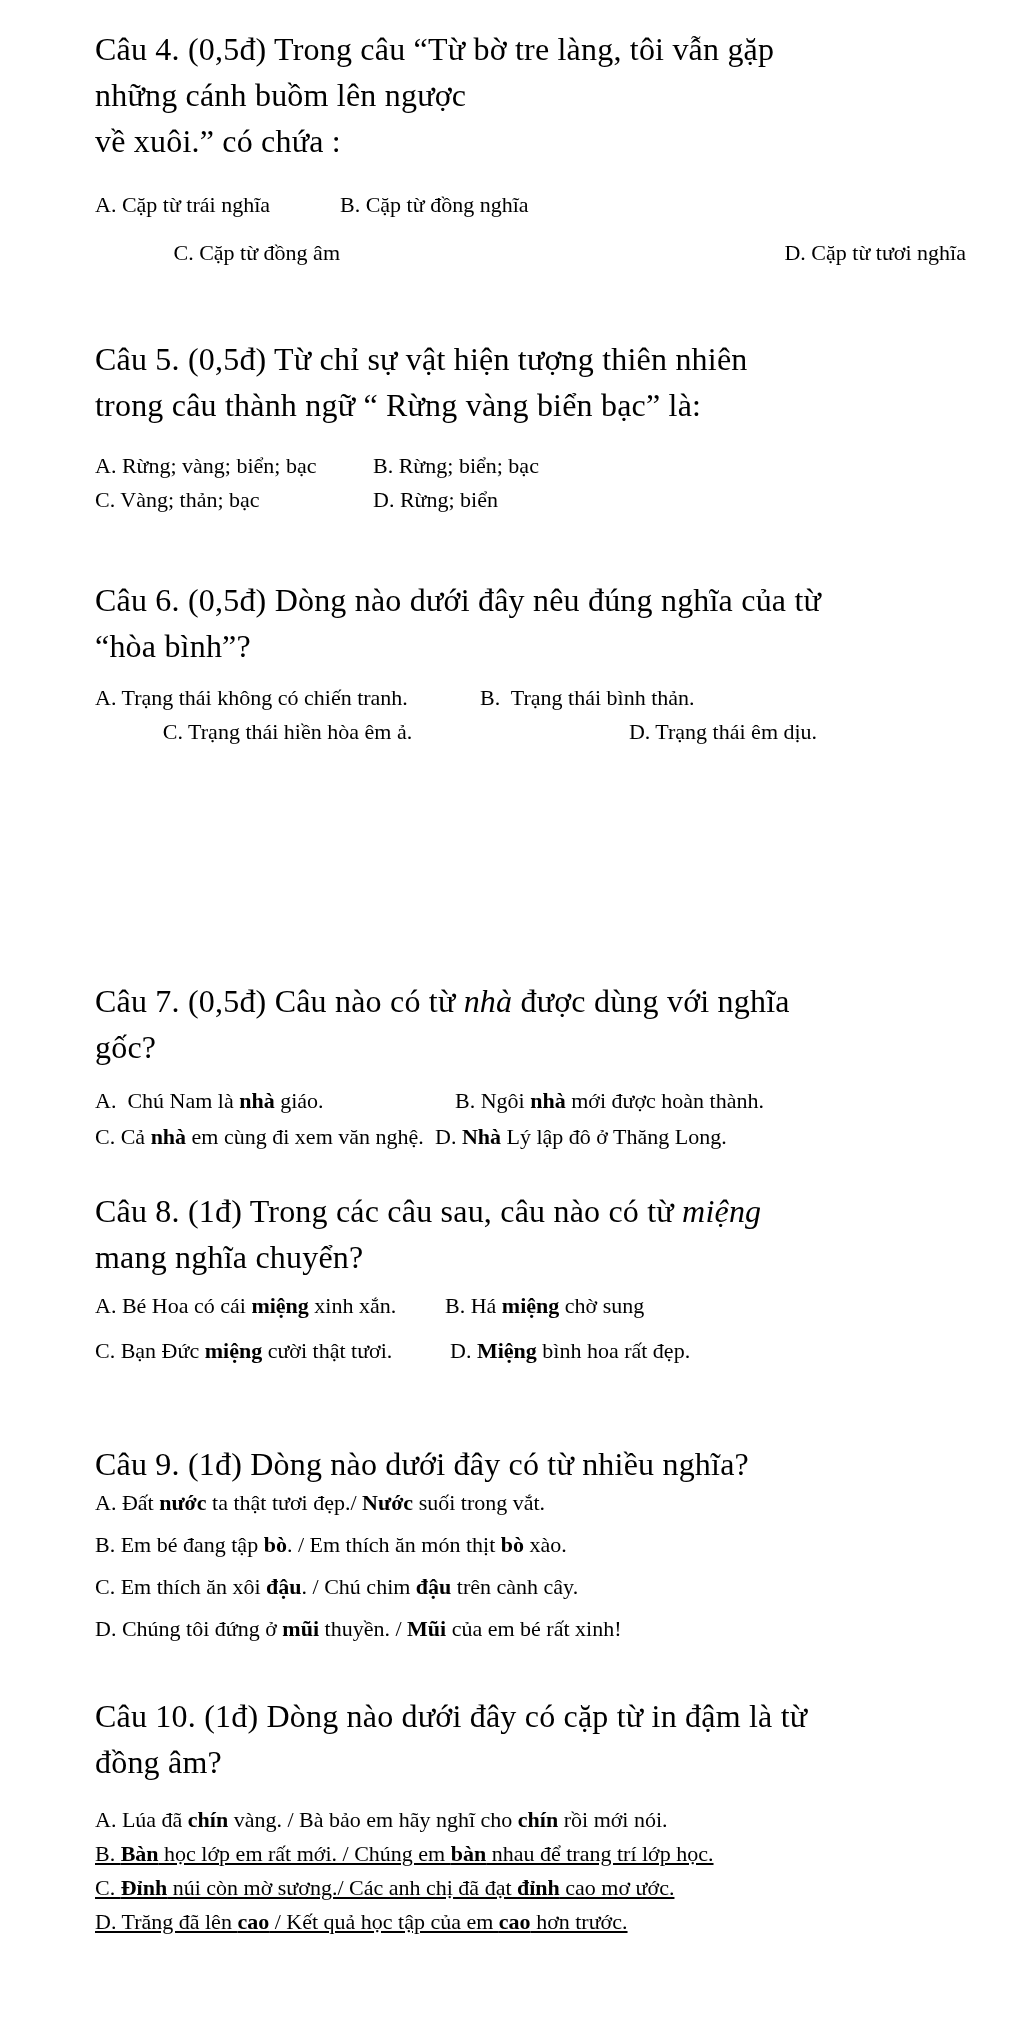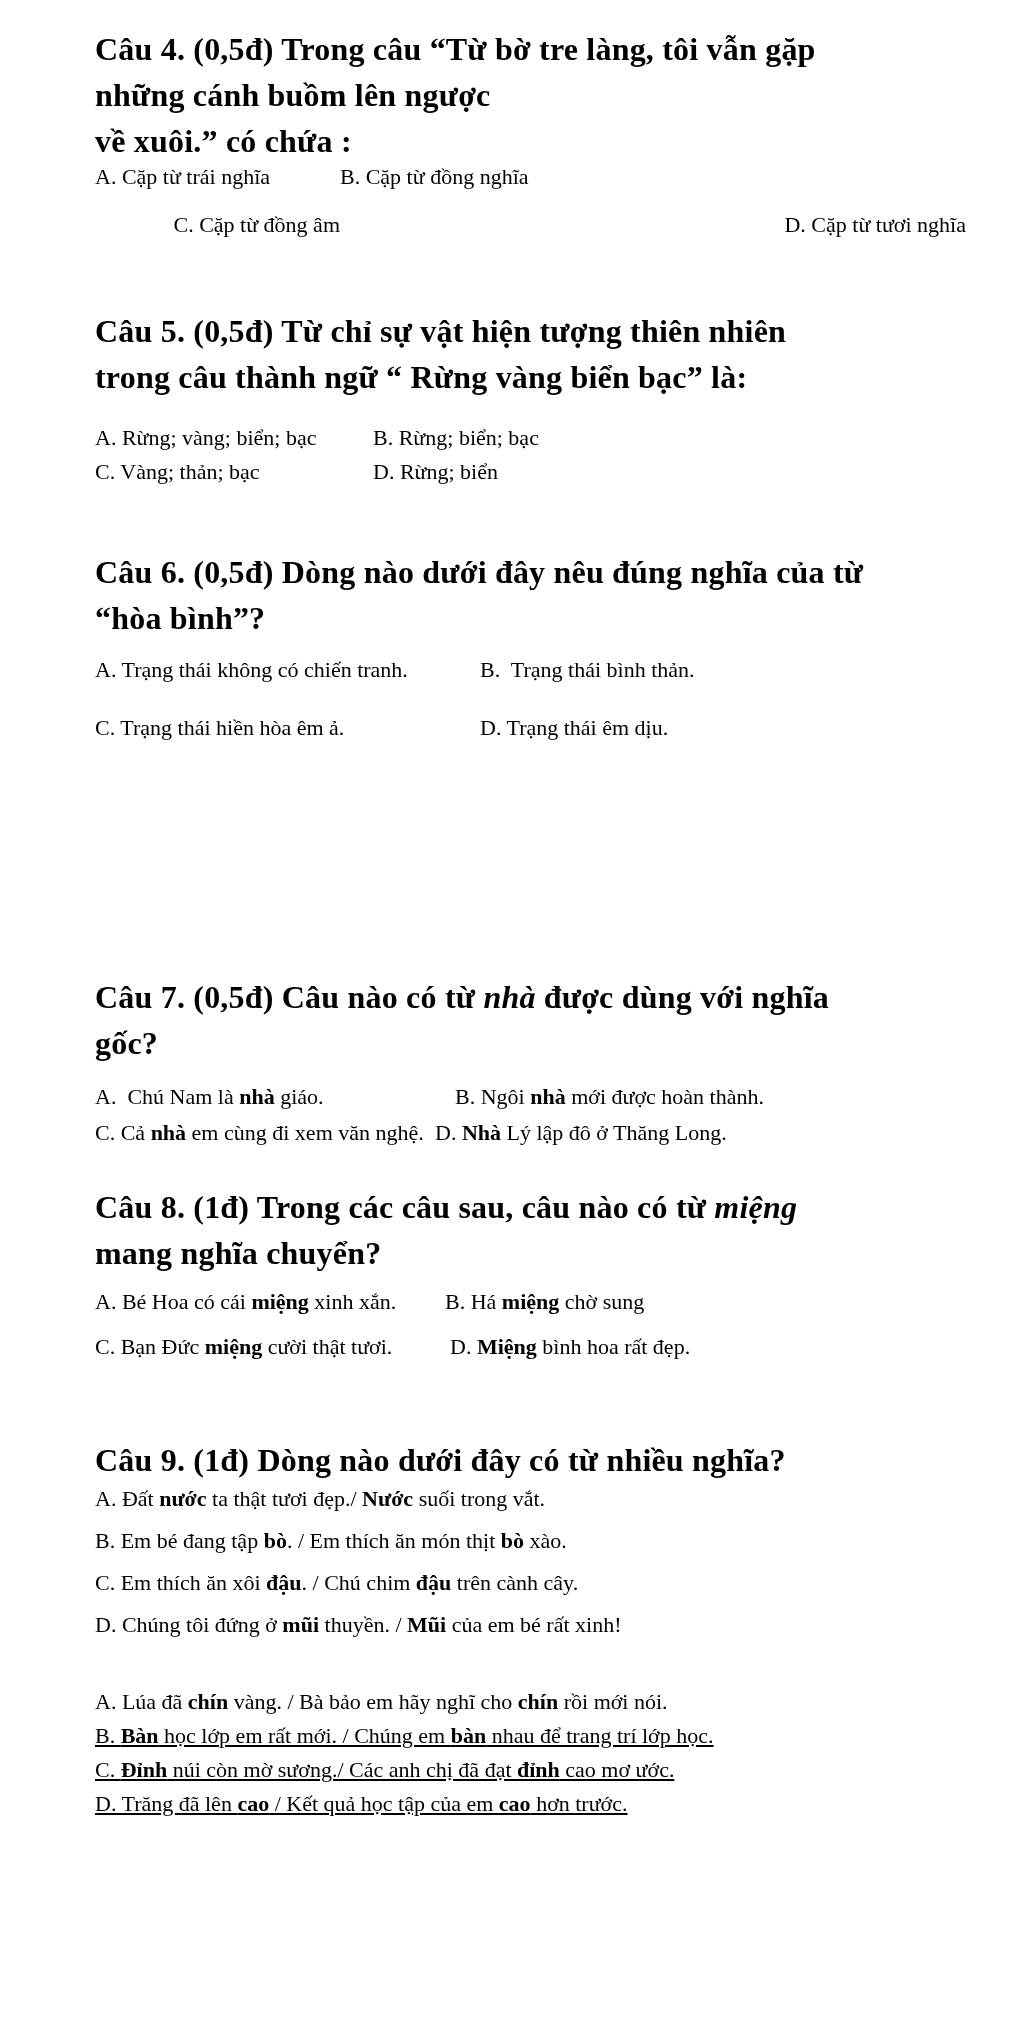--- a/index.html
+++ b/index.html
@@ -4,40 +4,40 @@
 <style>
   * { margin:0; padding:0; box-sizing:border-box; }
   html,body { background:#ffffff; }
   body {
     width:1024px; min-height:2019px; margin:0 auto;
     color:#000000;
     font-family:"Liberation Serif","DejaVu Serif",serif;
   }
   .page { padding:26px 58px 0 95px; }
 
-  .qh { font-size:32px; font-weight:bold; line-height:46px; letter-spacing:0.2px; }
+  .qh { font-size:32px; font-weight:normal; line-height:46px; letter-spacing:0.2px; }
   .hl { display:block; white-space:nowrap; }
 
   .opt, .opt-line { font-size:22px; line-height:26px; white-space:nowrap; }
   .opt-row { display:grid; }
   .opt-row > .opt { overflow:visible; }
 
   
   .c245 { grid-template-columns:245px 1fr; }
   .c278 { grid-template-columns:278px 1fr; }
   .c340 { grid-template-columns:340px 1fr; }
   .c350 { grid-template-columns:350px 1fr; }
   .c355 { grid-template-columns:355px 1fr; }
   .c360 { grid-template-columns:360px 1fr; }
   .c385 { grid-template-columns:385px 1fr; }
 
   
-  .q4  .opts { }  .q4  .opts > * + * { margin-top:22px;text-align:right; }
+  .q4  .opts { margin-top:28px; }  .q4  .opts > * + * { margin-top:22px;text-align:right; }
   .q5  { margin-top:70px; }  .q5  .opts { margin-top:25px; }  .q5  .opts > * + * { margin-top:8px; }
-  .q6  { margin-top:64px; }  .q6  .opts { margin-top:16px; }  .q6  .opts > * + * { margin-top:32px; }
+  .q6  { margin-top:64px; }  .q6  .opts { margin-top:16px; }  .q6  .opts > * + * { margin-top:8px;text-align:center; }
   .q7  { margin-top:233px; } .q7  .opts { margin-top:18px; }  .q7  .opts > * + * { margin-top:10px; }
   .q8  { margin-top:38px; }  .q8  .opts { margin-top:13px; }  .q8  .opts > * + * { margin-top:19px; }
   .q9  { margin-top:77px; }  .q9  .opts { margin-top:3px; }   .q9  .opts > * + * { margin-top:16px; }
   .q10 { margin-top:51px; }  .q10 .opts { margin-top:22px; }  .q10 .opts > * + * { margin-top:8px;text-decoration:underline; }
 </style>
 </head>
 <body>
 
 <div class="page">
 
@@ -133,20 +133,24 @@
     </h2>
     <div class="opts">
       <div class="opt-line">A. Đất <b>nước</b> ta thật tươi đẹp./ <b>Nước</b> suối trong vắt.</div>
       <div class="opt-line">B. Em bé đang tập <b>bò</b>. / Em thích ăn món thịt <b>bò</b> xào.</div>
       <div class="opt-line">C. Em thích ăn xôi <b>đậu</b>. / Chú chim <b>đậu</b> trên cành cây.</div>
       <div class="opt-line">D. Chúng tôi đứng ở <b>mũi</b> thuyền. / <b>Mũi</b> của em bé rất xinh!</div>
     </div>
   </section>
 
   <section class="q q10">
+    <h2 class="qh">
+      <span class="hl">Câu 10. (1đ) Dòng nào dưới đây có cặp từ in đậm là từ</span>
+      <span class="hl">đồng âm?</span>
+    </h2>
     <div class="opts">
       <div class="opt-line">A. Lúa đã <b>chín</b> vàng. / Bà bảo em hãy nghĩ cho <b>chín</b> rồi mới nói.</div>
       <div class="opt-line">B. <b>Bàn</b> học lớp em rất mới. / Chúng em <b>bàn</b> nhau để trang trí lớp học.</div>
       <div class="opt-line">C. <b>Đỉnh</b> núi còn mờ sương./ Các anh chị đã đạt <b>đỉnh</b> cao mơ ước.</div>
       <div class="opt-line">D. Trăng đã lên <b>cao</b> / Kết quả học tập của em <b>cao</b> hơn trước.</div>
     </div>
   </section>
 
 </div>
 

